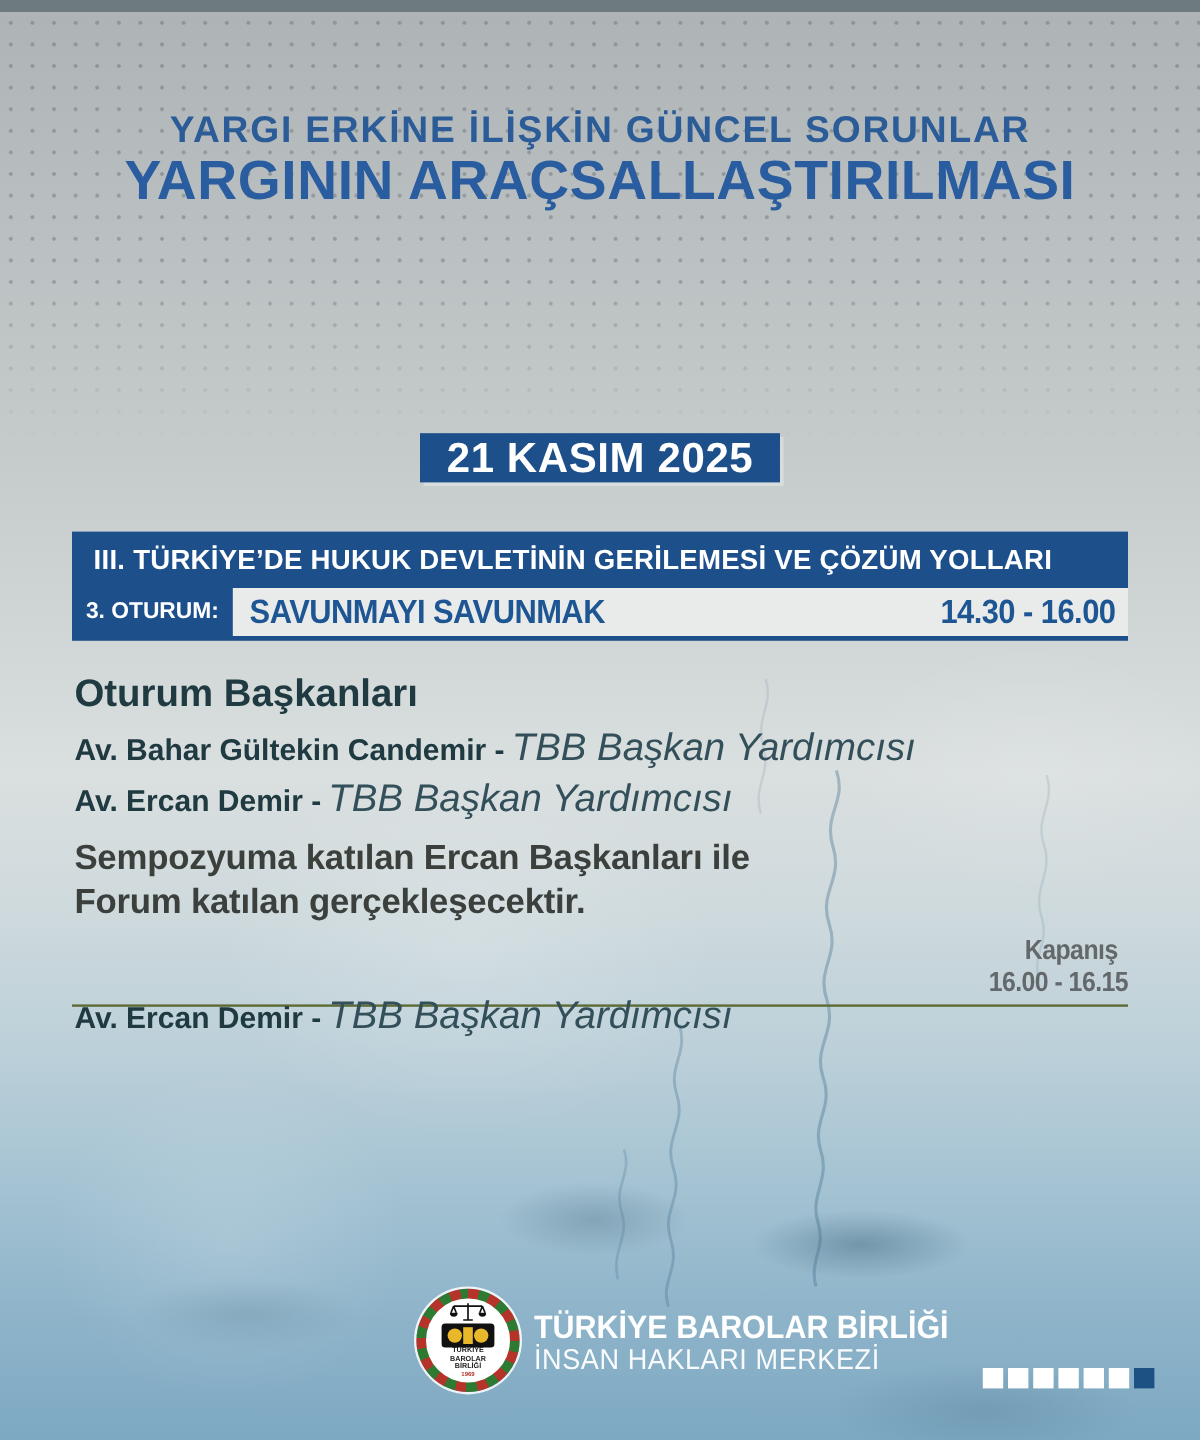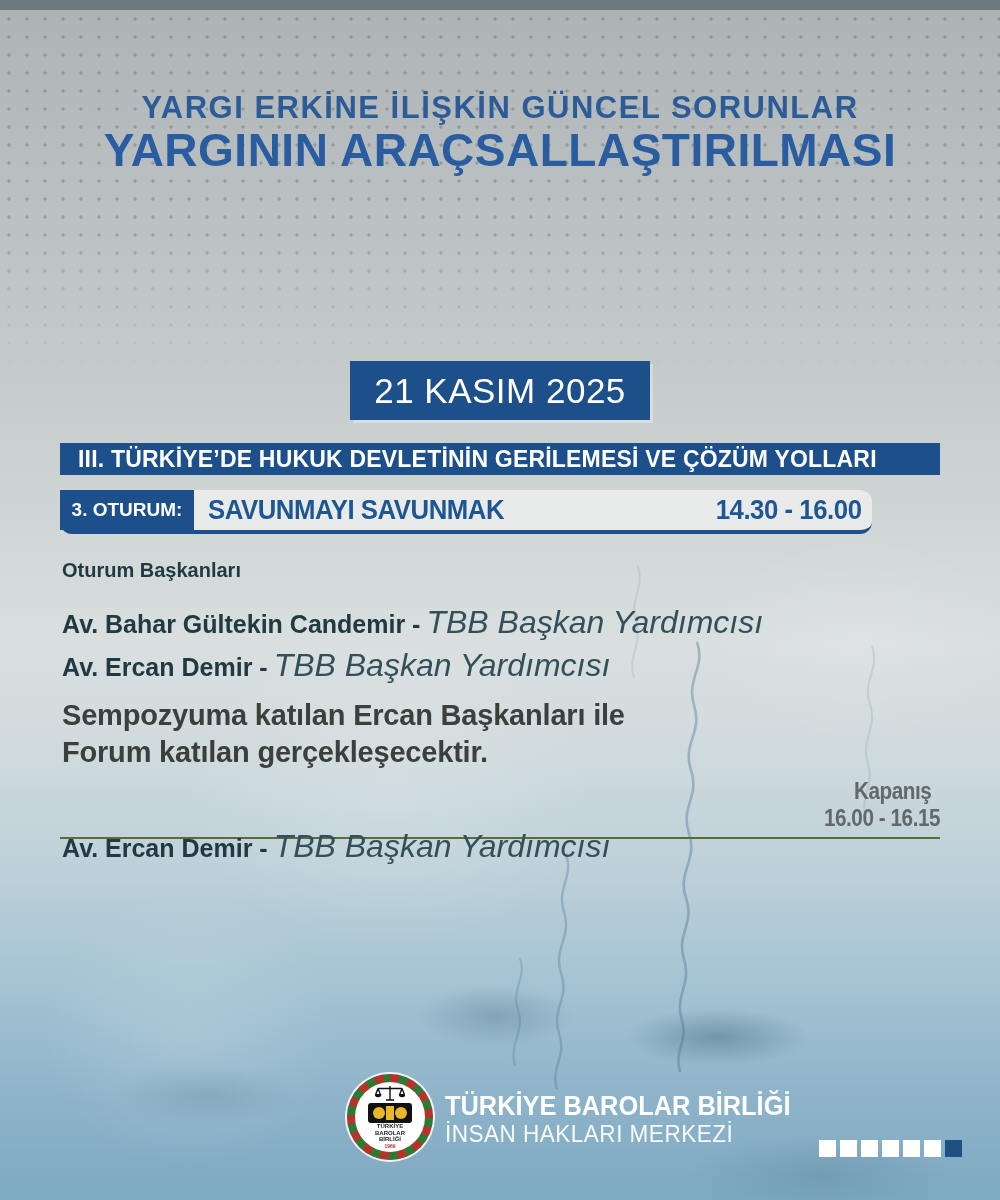--- a/index.html
+++ b/index.html
@@ -49,38 +49,38 @@
     color:#2b5c98;
   }
   .title2 {
     position:absolute; top:113px; left:0; width:100%;
     text-align:center; font-size:46px; font-weight:700; letter-spacing:0.5px;
     color:#2a5da0;
   }
 
   
   .date-badge {
-    position:absolute; left:350px; top:351px; width:300px; height:59px;
+    position:absolute; left:350px; top:351px; width:300px; height:41px;
     background:#1d4f8b; color:#ffffff;
-    font-size:35px; font-weight:400; letter-spacing:0.5px;
+    font-size:35px; font-weight:700; letter-spacing:0.5px;
     display:flex; align-items:center; justify-content:center;
     box-shadow:3px 3px 0 rgba(255,255,255,0.30);
   }
 
   
   .section-bar {
-    position:absolute; left:60px; top:433px; width:880px; height:32px;
+    position:absolute; left:60px; top:433px; width:880px; height:47px;
     background:#1d4f8b; color:#ffffff;
     font-size:23px; font-weight:700; letter-spacing:0.2px;
     display:flex; align-items:center; padding-left:18px;
   }
   .session-row {
-    position:absolute; left:60px; top:480px; width:812px; height:44px;
+    position:absolute; left:60px; top:480px; width:880px; height:44px;
     display:flex; align-items:stretch;
-    background:#e9ebea; border-bottom:4px solid #1d4f8b;border-radius:12px;
+    background:#e9ebea; border-bottom:4px solid #1d4f8b;
   }
   .session-label {
     flex:0 0 134px; background:#1d4f8b; color:#ffffff;
     font-size:19px; font-weight:700;
     display:flex; align-items:center; justify-content:center;
     margin-right:4px;
   }
   .session-strip {
     flex:1; display:flex; align-items:center; justify-content:space-between;
     padding:0 10px 0 10px;
@@ -90,21 +90,21 @@
     transform:scaleX(0.92); transform-origin:left center;
   }
   .session-time {
     color:#1e5593; font-size:28px; font-weight:700; letter-spacing:-0.5px;
     transform:scaleX(0.92); transform-origin:right center;
   }
 
   
   .chairs-heading {
     position:absolute; left:62px; top:549px;
-    font-size:20px; font-weight:700; color:#1f3a40;
+    font-size:32px; font-weight:700; color:#1f3a40;
   }
   .person { position:absolute; left:62px; font-size:25px; }
   .person-1 { top:594px; }
   .person-2 { top:637px; }
   .person-3 { top:818px; }
   .person-name { font-weight:700; color:#203a41;text-align:right; }
   .person-role { font-style:italic; font-weight:400; color:#33505a; margin-left:6px; font-size:32px; }
 
   .note {
     position:absolute; left:62px; top:687px; width:700px;

